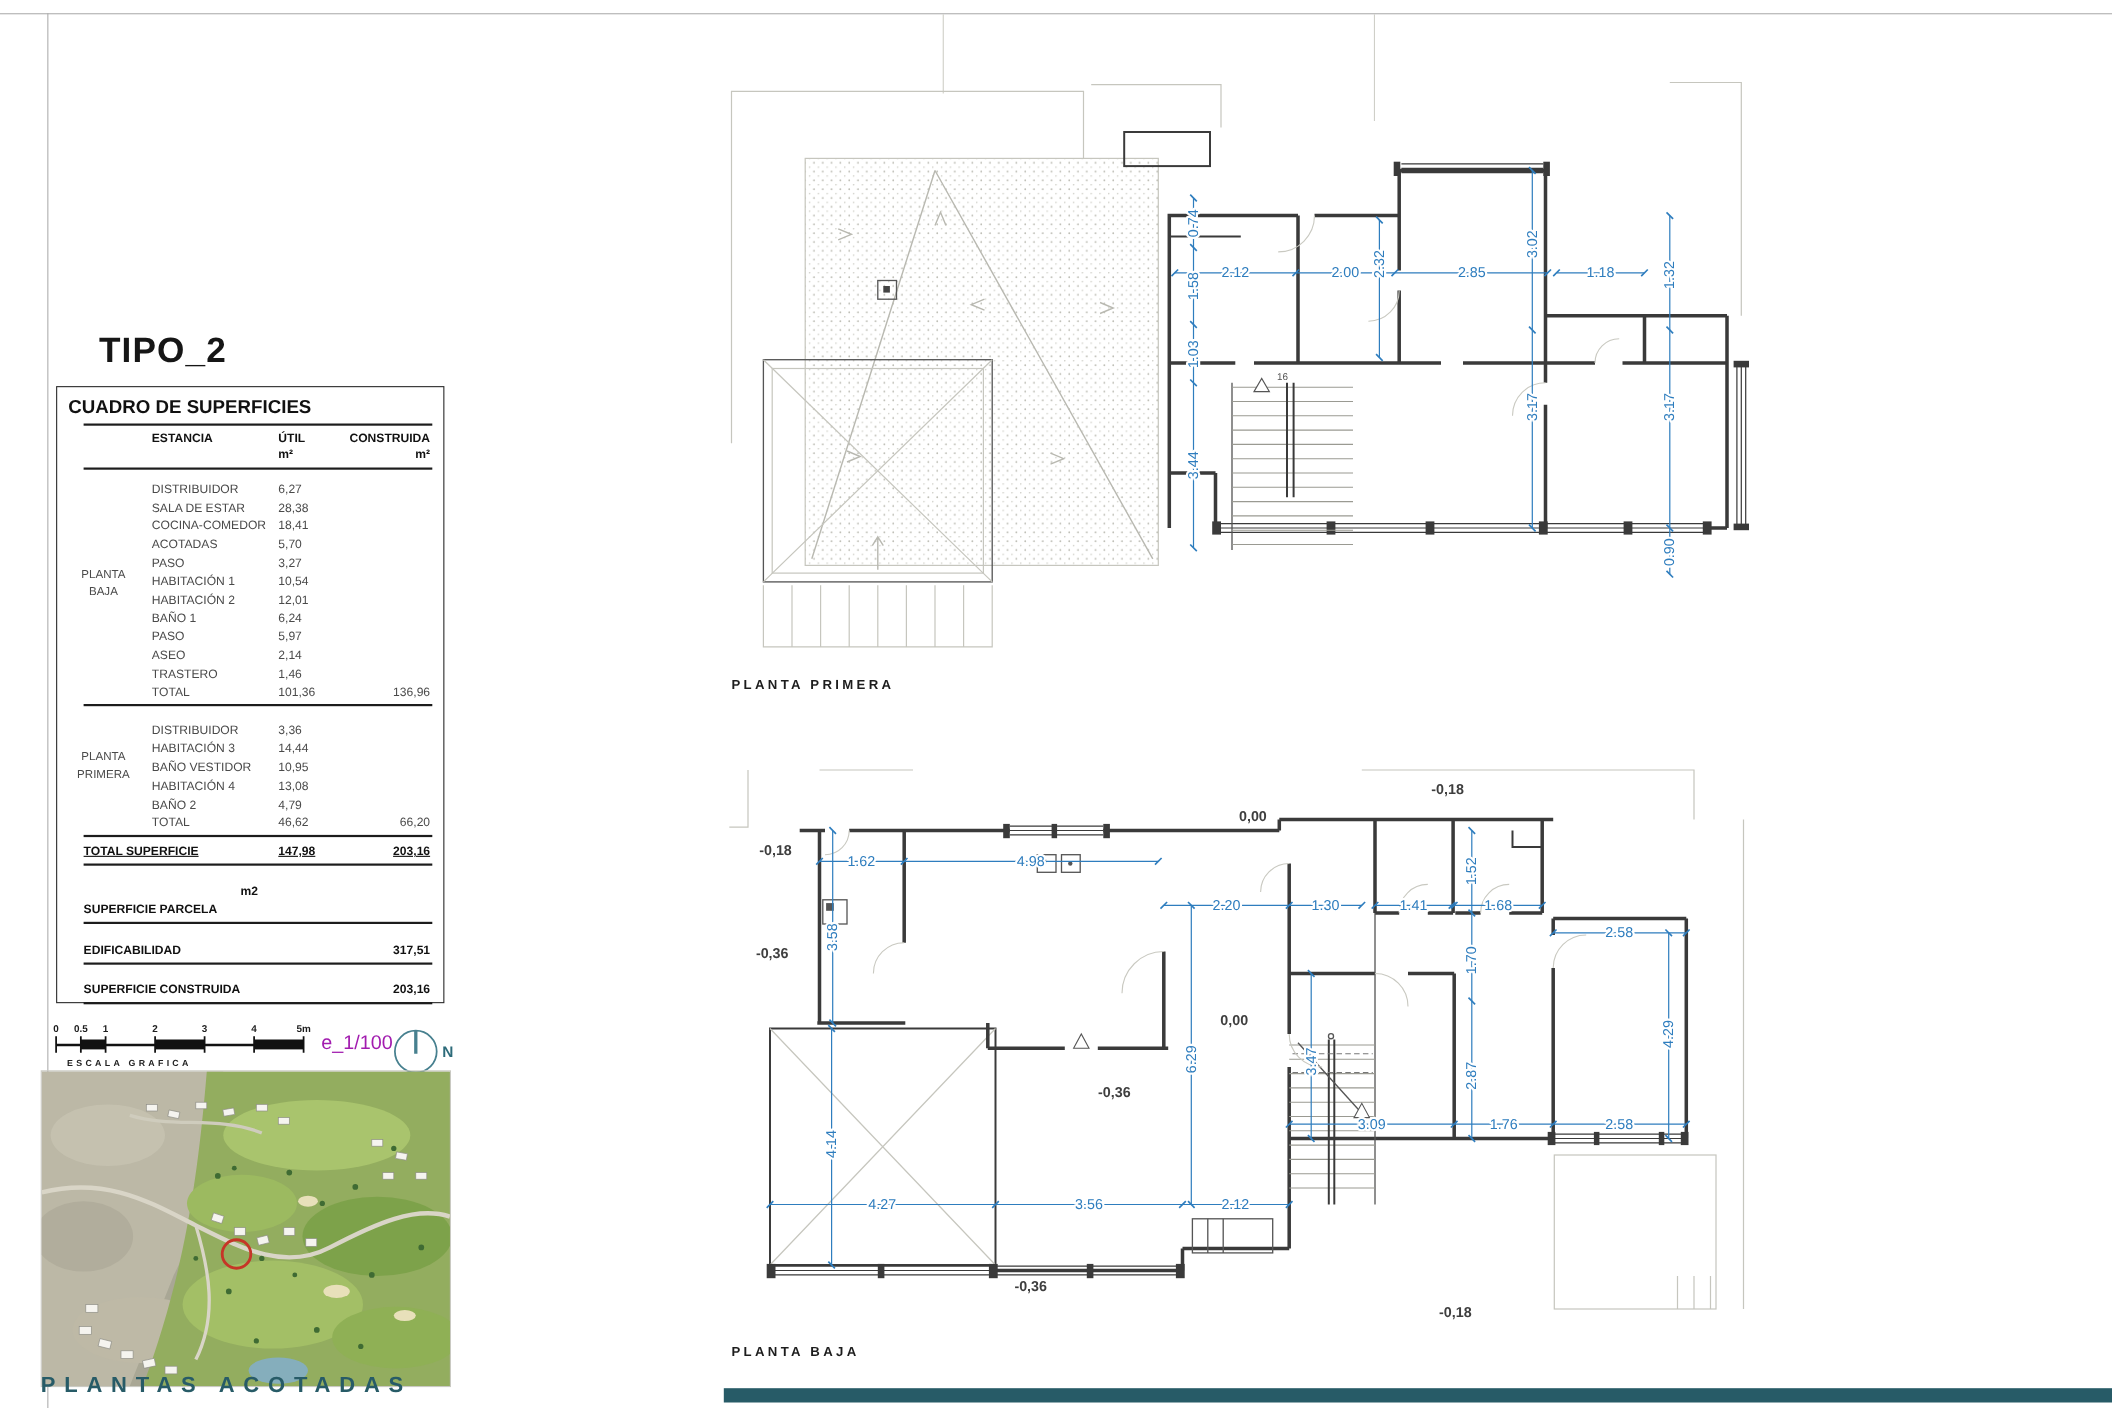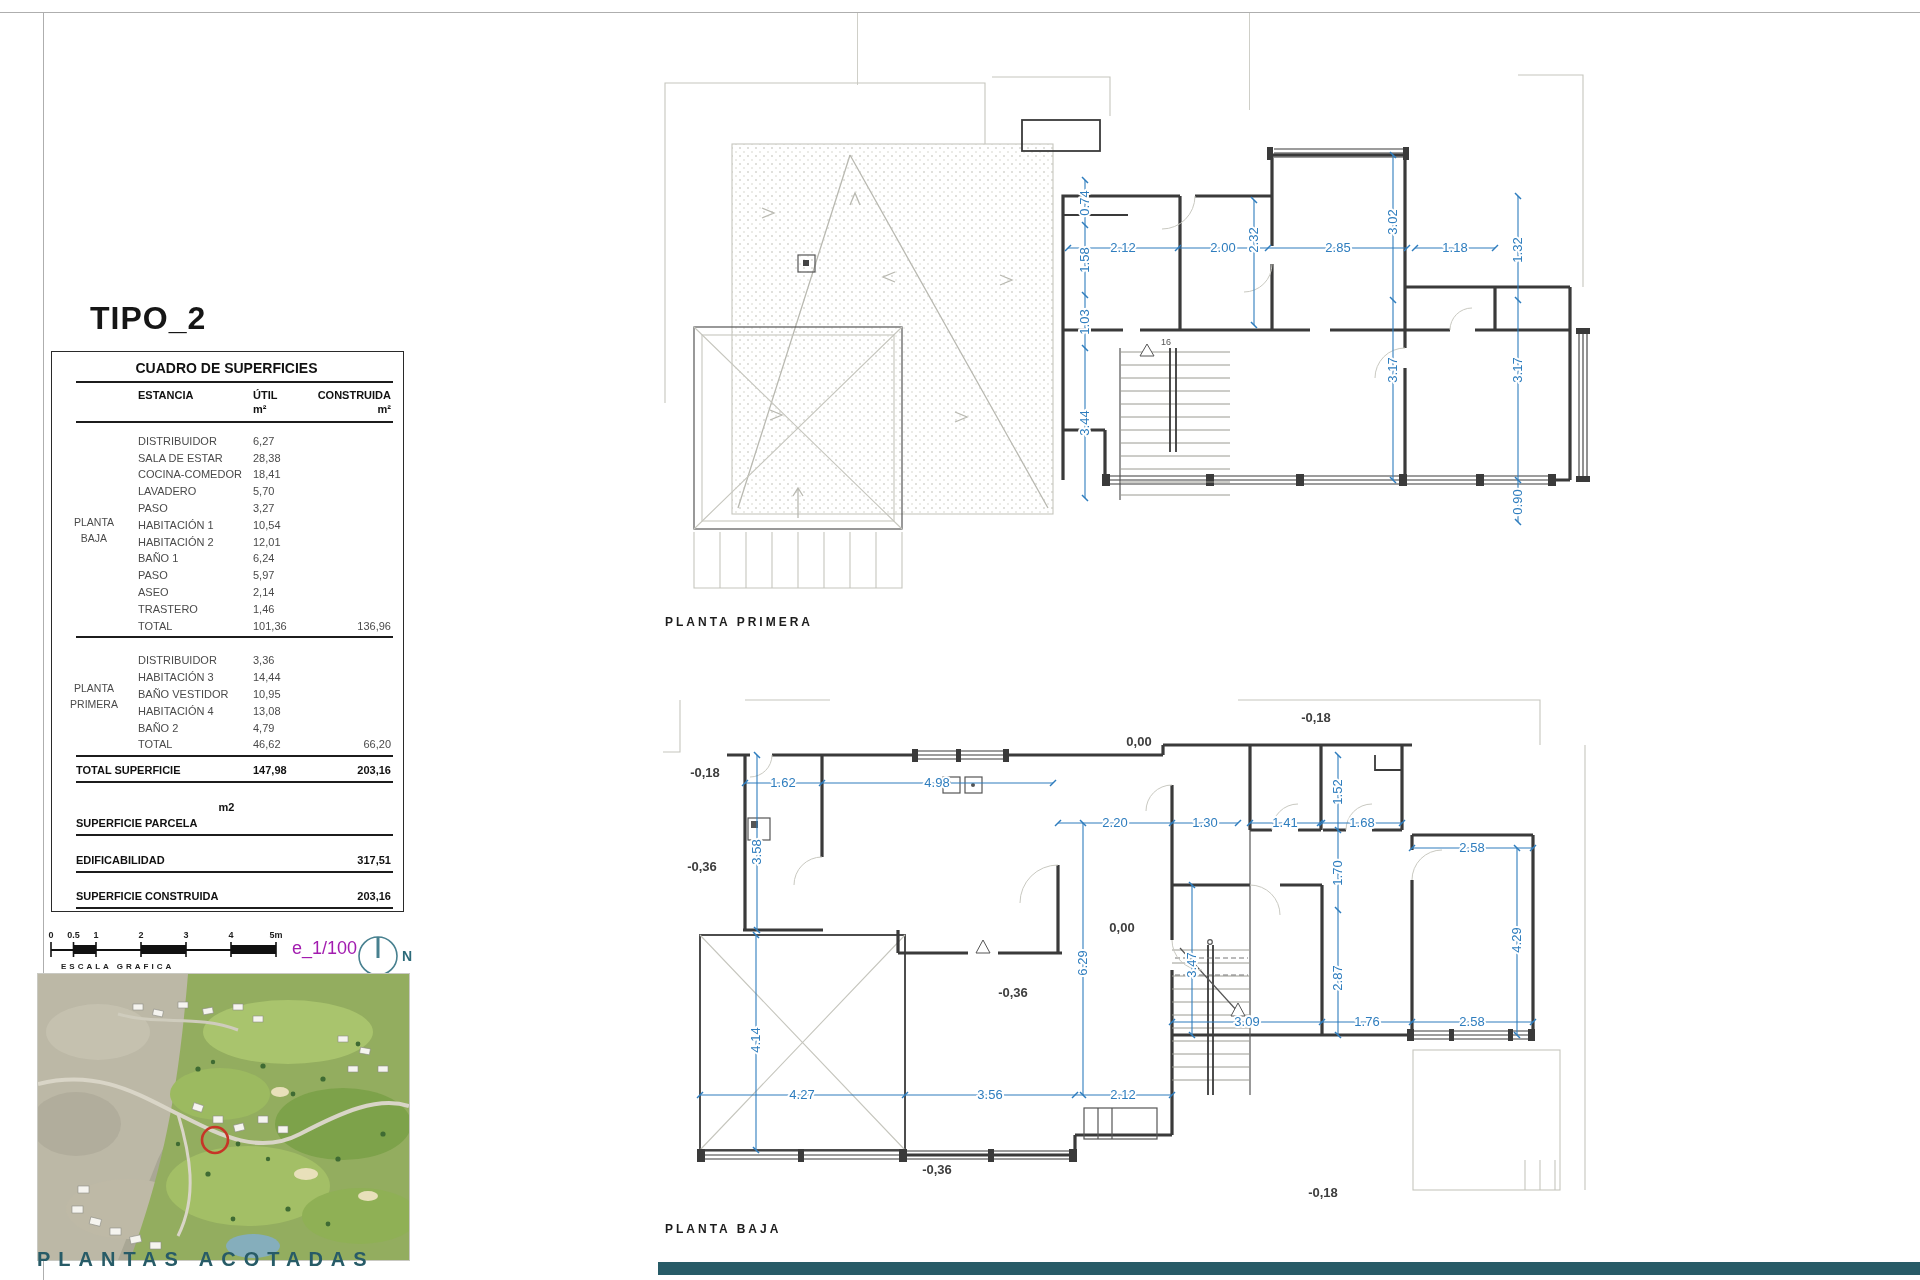--- a/index.html
+++ b/index.html
@@ -5,21 +5,21 @@
   html,body{margin:0;padding:0;background:#e8e8e8;}
   .page{position:relative;width:1920px;height:1280px;background:#ffffff;overflow:hidden;
         font-family:"Liberation Sans",sans-serif;color:#222;}
   .hline{position:absolute;height:0;border-top:1px solid #aeaeae;}
   .vline{position:absolute;width:0;border-left:1px solid #aeaeae;}
   .title{position:absolute;left:90px;top:300px;font-size:32px;font-weight:bold;color:#161616;letter-spacing:1px;}
 
   
   .tbox{position:absolute;left:51px;top:351px;width:353px;height:561px;border:1.6px solid #2a2a2a;
         box-sizing:border-box;padding:0 10px;font-size:11px;color:#4a4a4a;}
-  .t-title{text-align:center;font-weight:bold;font-size:14px;color:#111;padding:8px 2px 5px 0;}
+  .t-title{text-align:left;font-weight:bold;font-size:17px;color:#111;padding:8px 2px 5px 0;}
   .rl{border-bottom:2.2px solid #1c1c1c;margin-left:14px;}
   .trow{display:grid;grid-template-columns:1fr 62px 78px;margin-left:76px;height:16.8px;line-height:16.8px;}
   .thead .c1{font-weight:bold;color:#111;}
   .thead .c2,.thead .c3{font-weight:bold;color:#111;}
   .c2{text-align:left;padding-right:12px;}
   .c3{text-align:right;padding-right:2px;}
   .bold{font-weight:bold;color:#111;}
   .sumrow{display:grid;grid-template-columns:1fr 62px 78px;margin-left:14px;height:17px;line-height:17px;}
   .grp{position:absolute;left:10px;width:64px;text-align:center;font-size:10.5px;color:#4a4a4a;line-height:1.55;}
   .m2note{text-align:center;font-weight:bold;color:#111;padding-right:2px;height:16px;line-height:16px;}
@@ -97,21 +97,21 @@
         <span>SALA DE ESTAR</span>
         <span class="c2">28,38</span>
         <span class="c3"></span>
       </div>
     <div class="trow">
         <span>COCINA-COMEDOR</span>
         <span class="c2">18,41</span>
         <span class="c3"></span>
       </div>
     <div class="trow">
-        <span>LAVADERO</span>
+        <span>ACOTADAS</span>
         <span class="c2">5,70</span>
         <span class="c3"></span>
       </div>
     <div class="trow">
         <span>PASO</span>
         <span class="c2">3,27</span>
         <span class="c3"></span>
       </div>
     <div class="trow">
         <span>HABITACIÓN 1</span>
@@ -176,21 +176,21 @@
         <span class="c2">4,79</span>
         <span class="c3"></span>
       </div>
     <div class="trow">
         <span>TOTAL</span>
         <span class="c2">46,62</span>
         <span class="c3">66,20</span>
       </div>
     <div class="rl" style="margin-top:2px;"></div>
 
-    <div class="sumrow bold" style="margin-top:5px;">
+    <div class="sumrow bold" style="margin-top:5px;text-decoration:underline;">
       <span>TOTAL SUPERFICIE</span>
       <span class="c2">147,98</span>
       <span class="c3">203,16</span>
     </div>
     <div class="rl" style="margin-top:2px;"></div>
 
     <div style="height:16px;"></div>
     <div class="m2note">m2</div>
     <div class="sumrow bold">
       <span>SUPERFICIE PARCELA</span>

